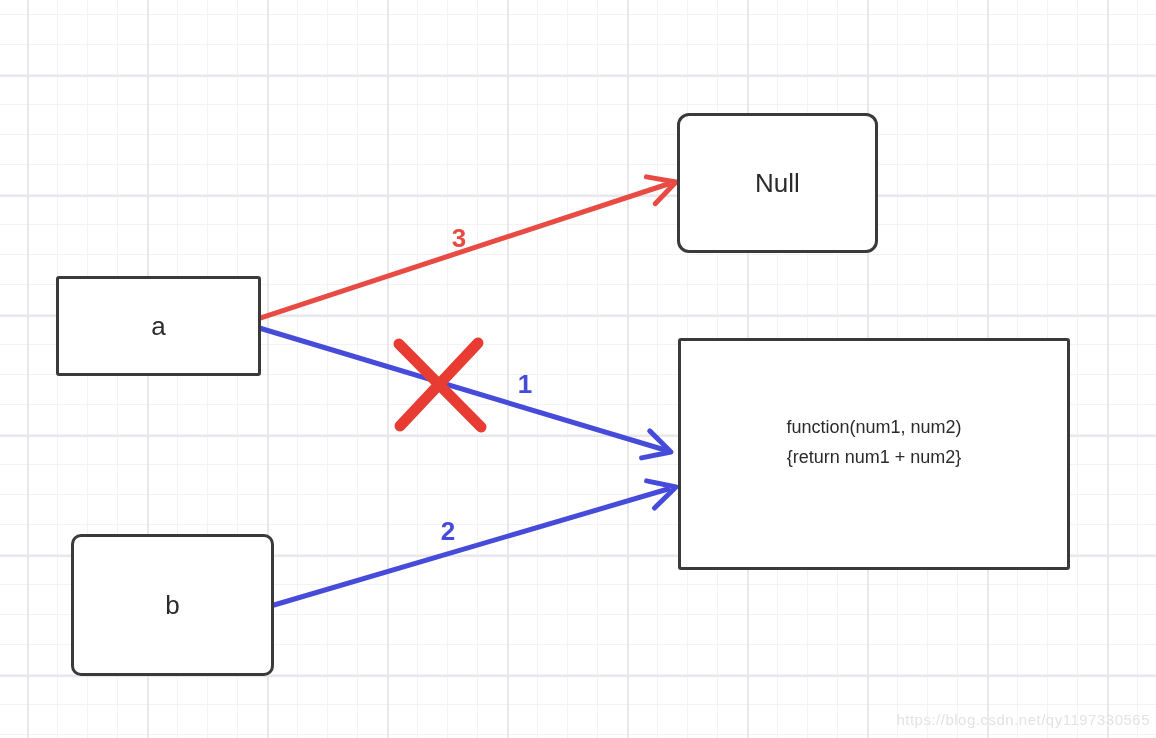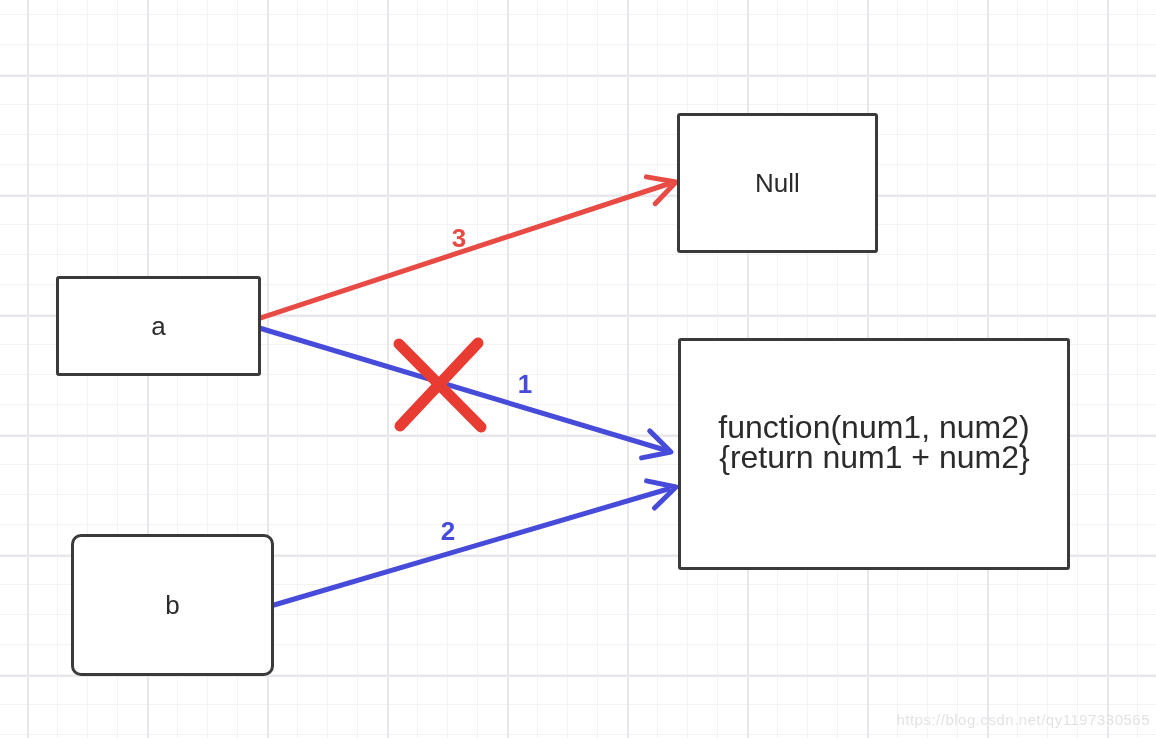--- a/index.html
+++ b/index.html
@@ -33,26 +33,26 @@
     background: #ffffff;
     border: 3px solid #3a3a3a;
     display: flex;
     align-items: center;
     justify-content: center;
     color: #2b2b2b;
     font-size: 26px;
   }
   .node-a    { left: 56px;  top: 276px; width: 205px; height: 100px; border-radius: 3px; }
   .node-b    { left: 71px;  top: 534px; width: 203px; height: 142px; border-radius: 10px; }
-  .node-null { left: 677px; top: 113px; width: 201px; height: 140px; border-radius: 3px; text-align: right; }
+  .node-null { left: 677px; top: 113px; width: 201px; height: 140px; border-radius: 12px; text-align: right; }
   .node-func { left: 678px; top: 338px; width: 392px; height: 232px; border-radius: 3px; }
 
   .func-text {
-    text-align: right;
-    font-size: 32px;
+    text-align: center;
+    font-size: 18px;
     line-height: 30px;
     transform: translateY(-12px);
   }
 
   .edge-label {
     font-size: 26px;
     font-weight: bold;
     font-family: "Liberation Sans", sans-serif;
   }
 

